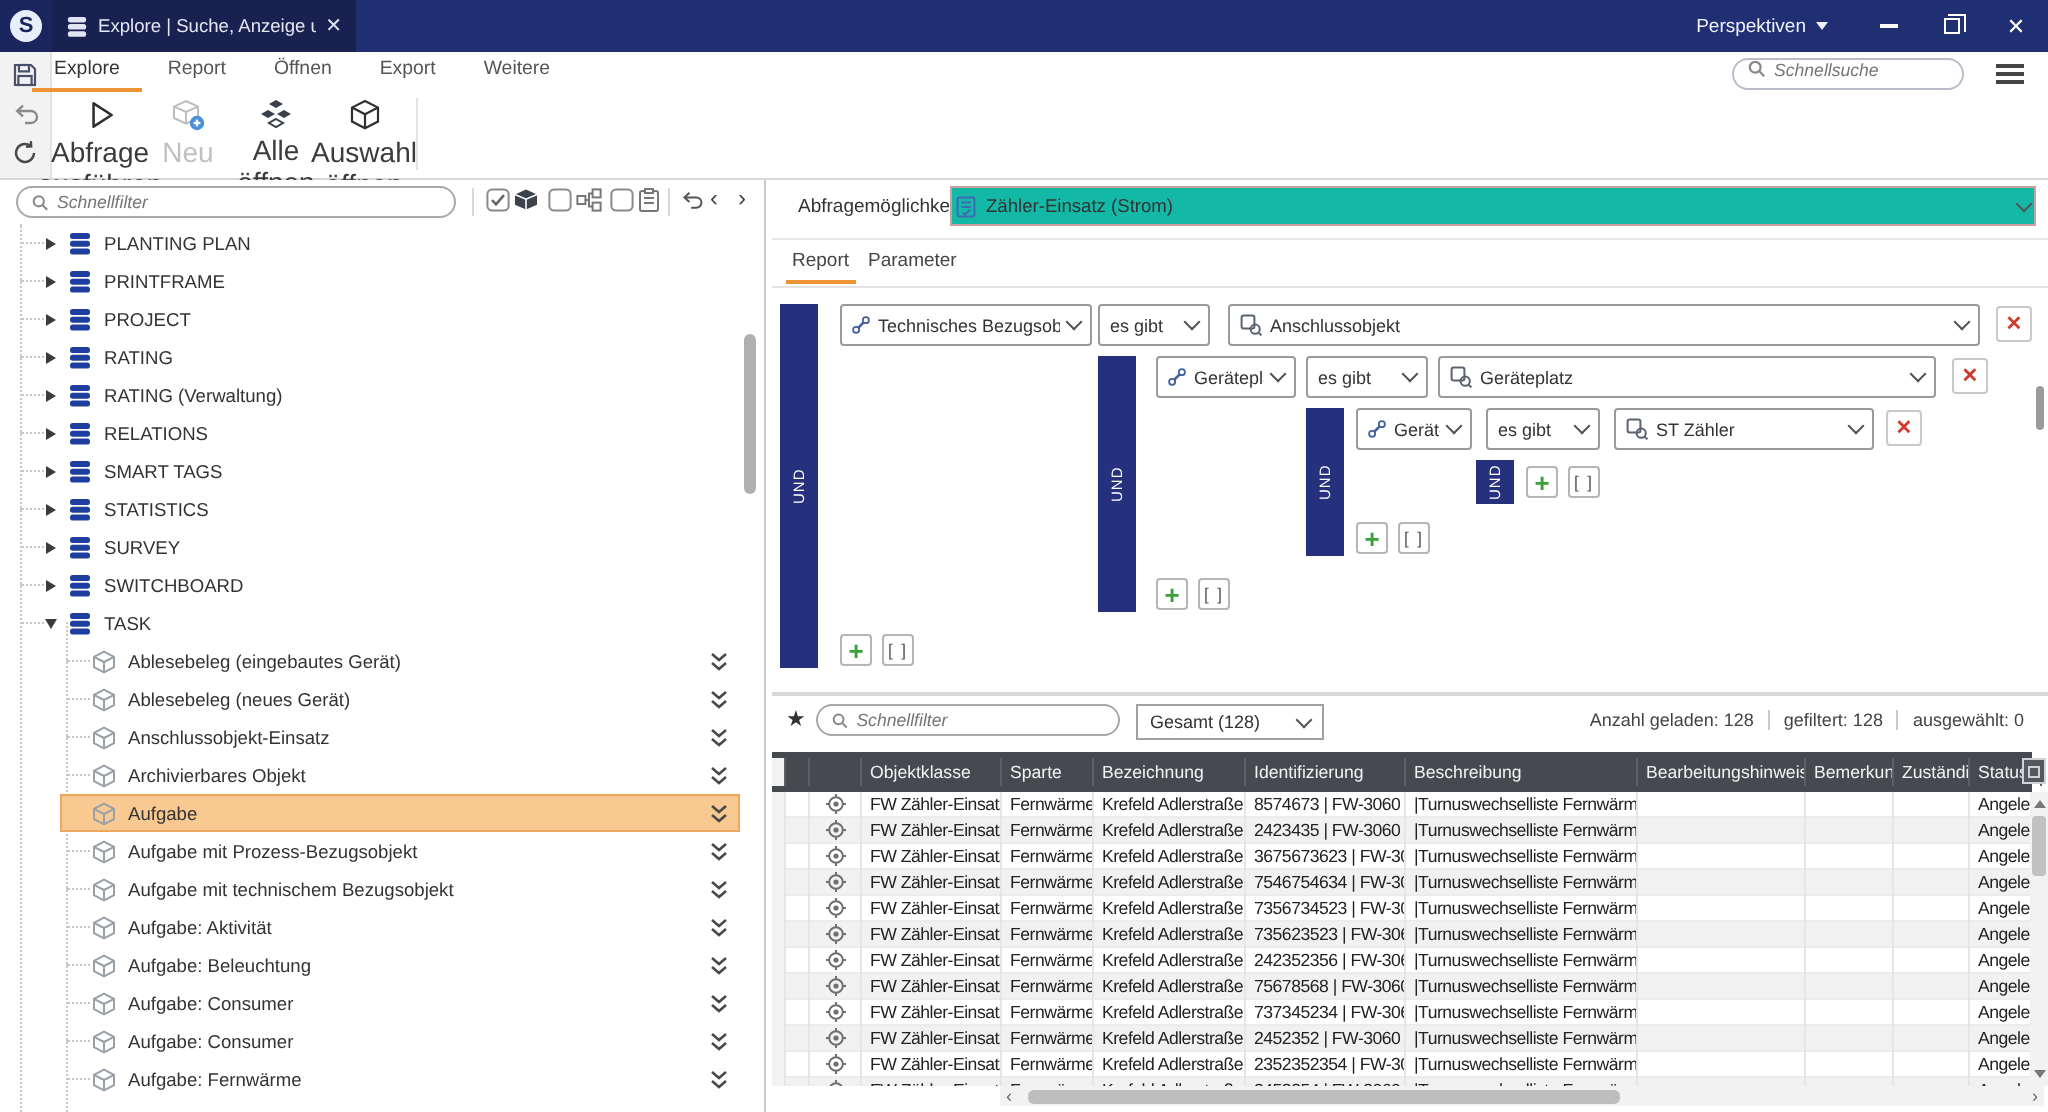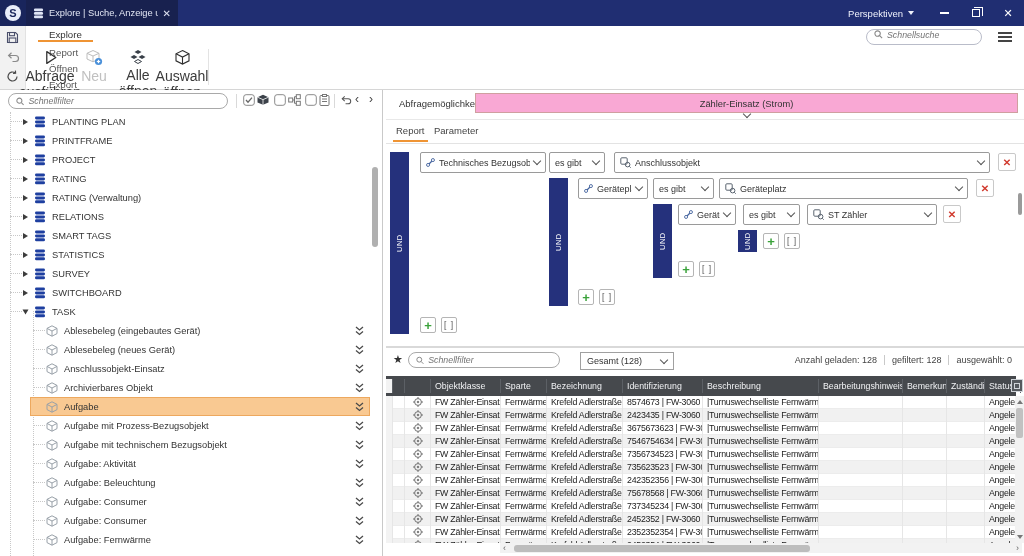--- a/index.html
+++ b/index.html
@@ -22,21 +22,21 @@
   .winbtns{position:absolute;right:0;top:0;height:26px;display:flex;}
   .winbtn{width:32px;height:26px;display:flex;align-items:center;justify-content:center;color:#fff;}
   .minus{width:9px;height:1.4px;background:#fff;}
   .maxbox{position:relative;width:8px;height:8px;border:1.2px solid #fff;}
   .maxbox:before{content:"";position:absolute;left:1px;top:-3px;width:8px;height:8px;border:1.2px solid #fff;border-left:none;border-bottom:none;}
   .closex{font-size:11px;}
 
   
   .ribbon{position:absolute;left:0;top:26px;width:1024px;height:64px;background:#fff;border-bottom:1px solid #d6d6d6;}
   .side-strip{position:absolute;left:0;top:0;width:26px;height:63px;background:#f2f2f2;border-right:1px solid #e2e2e2;display:flex;flex-direction:column;align-items:center;gap:7px;padding-top:5px;}
-  .rtabs{position:absolute;left:38px;top:0;height:20px;display:flex;gap:2px;flex-direction:column;}
+  .rtabs{position:absolute;left:16px;top:0;height:20px;display:flex;gap:2px;}
   .rtab{padding:3px 11px 0 11px;font-size:9.7px;color:#555;}
   .rtab.active{color:#333;border-bottom:2.5px solid var(--accent);}
   .rbody{position:absolute;left:28px;top:21px;height:42px;display:flex;align-items:flex-start;}
   .rbtn{width:44px;display:flex;flex-direction:column;align-items:center;gap:2px;padding-top:2px;}
   .rbtn .cap{font-size:14px;color:#3b3b3b;text-align:center;line-height:1.15;}
   .rbtn.disabled .cap{color:#c0c0c0;}
   .vsep{width:1px;height:36px;background:#e3e3e3;margin:2px 4px 0 4px;}
   .rsearch{position:absolute;right:42px;top:3px;width:116px;height:16px;border:1px solid #b9bcc9;border-radius:8px;display:flex;align-items:flex-start;gap:4px;padding:0 7px;}
   .rsearch input{border:none;outline:none;width:80px;font-size:8.8px;font-style:italic;color:#555;background:transparent;}
   .burger{position:absolute;right:12px;top:6px;width:14px;display:flex;flex-direction:column;gap:2.5px;}
@@ -65,21 +65,21 @@
   .tree-row .cube-ico{flex:none;margin-left:46px;margin-right:6px;position:relative;z-index:1;}
   .tree-row .lbl{position:relative;z-index:1;white-space:nowrap;}
   .tree-row .dbl-chev{position:absolute;right:18px;top:5px;z-index:1;}
   .tree-row.root:before{content:"";position:absolute;left:10px;top:9px;width:12px;border-top:1px dotted #c8c8c8;}
   .tree-row.child:before{content:"";position:absolute;left:33px;top:9px;width:12px;border-top:1px dotted #c8c8c8;}
   .tree-row.selected:after{content:"";position:absolute;left:30px;right:12px;top:0;bottom:0;background:var(--hl);border:1px solid var(--hlb);z-index:0;}
   .tree-scroll{position:absolute;right:4px;top:55px;width:6px;height:80px;border-radius:3px;background:#b0b0b0;}
 
   
   .q-label{position:absolute;left:13px;top:8px;font-size:9.5px;color:#333;}
-  .q-combo{position:absolute;left:89px;right:6px;top:3px;height:20px;border:1px solid #cf9f9f;display:flex;align-items:center;gap:5px;padding:0 16px;background:#f9a8d4;flex-direction:column;}
+  .q-combo{position:absolute;left:89px;right:6px;top:3px;height:20px;border:1px solid #cf9f9f;display:flex;align-items:center;gap:5px;padding:0 2px;background:#14b8a6;}
   .q-combo .lbl{flex:1;font-size:9.3px;color:#333;}
   .chev{width:6px;height:6px;border-right:1.3px solid #555;border-bottom:1.3px solid #555;transform:rotate(45deg);margin-top:-3px;flex:none;}
   .q-div{position:absolute;left:0;right:0;top:29px;height:1px;background:#e8e8e8;}
   .subtabs{position:absolute;left:0;top:30px;right:0;height:24px;border-bottom:1px solid #e3e3e3;}
   .stab{position:absolute;top:5px;font-size:9.5px;color:#444;}
   .stab.active:after{content:"";position:absolute;left:-3px;right:-3px;bottom:-6px;height:2.5px;background:var(--accent);}
 
   
   .builder{position:absolute;left:0;top:55px;right:0;height:201px;}
   .undbar{position:absolute;width:19px;background:var(--bar);color:#fff;display:flex;align-items:center;justify-content:center;font-size:7.5px;letter-spacing:.5px;writing-mode:vertical-rl;transform:rotate(180deg);}
@@ -89,21 +89,21 @@
   .sqbtn{position:absolute;width:16px;height:16px;border:1px solid #b5b5b5;border-radius:2px;background:#fff;display:flex;align-items:center;justify-content:center;}
   .plus{color:var(--green);font-size:13px;font-weight:bold;line-height:1;}
   .brk{color:#555;font-size:8.5px;letter-spacing:1px;}
   .q-scroll{position:absolute;right:2px;top:48px;width:4px;height:22px;background:#9a9a9a;border-radius:2px;}
 
   
   .g-div{position:absolute;left:0;right:0;top:256px;height:2px;background:#d9d9d9;}
   .g-toolbar{position:absolute;left:0;right:0;top:258px;height:27px;}
   .star{position:absolute;left:7px;top:5px;font-size:11px;color:#333;}
   .g-pill{position:absolute;left:22px;top:4px;width:152px;}
-  .scope{position:absolute;left:194px;top:4px;width:94px;height:18px;border:1px solid #a0a0a0;display:flex;align-items:center;padding:0 6px;gap:4px;}
+  .scope{position:absolute;left:182px;top:4px;width:94px;height:18px;border:1px solid #a0a0a0;display:flex;align-items:center;padding:0 6px;gap:4px;}
   .scope .lbl{flex:1;font-size:9px;color:#333;}
   .stats{position:absolute;right:12px;top:7px;display:flex;align-items:center;gap:7px;font-size:9px;color:#444;}
   .stats .sep{width:1px;height:10px;background:#c9c9c9;}
   .g-header{position:absolute;left:0;top:286px;width:630px;height:20px;background:var(--ghead);display:flex;align-items:center;}
   .gh{font-size:8.8px;color:#f2f3f5;padding:0 4px;border-right:1px solid #5c6065;height:14px;line-height:14px;white-space:nowrap;overflow:hidden;flex:none;}
   .chooser{position:absolute;right:1px;top:289px;width:12px;height:13px;border:1px solid #cfd3d8;background:#55595e;display:flex;align-items:center;justify-content:center;}
   .chooser div{width:6px;height:6px;border:1px solid #cfd3d8;}
   .g-body{position:absolute;left:0;top:306px;width:630px;height:147px;overflow:hidden;}
   .g-row{display:flex;height:13px;align-items:center;border-bottom:1px solid #ececec;}
   .g-row:nth-child(even){background:#f1f1f1;}

